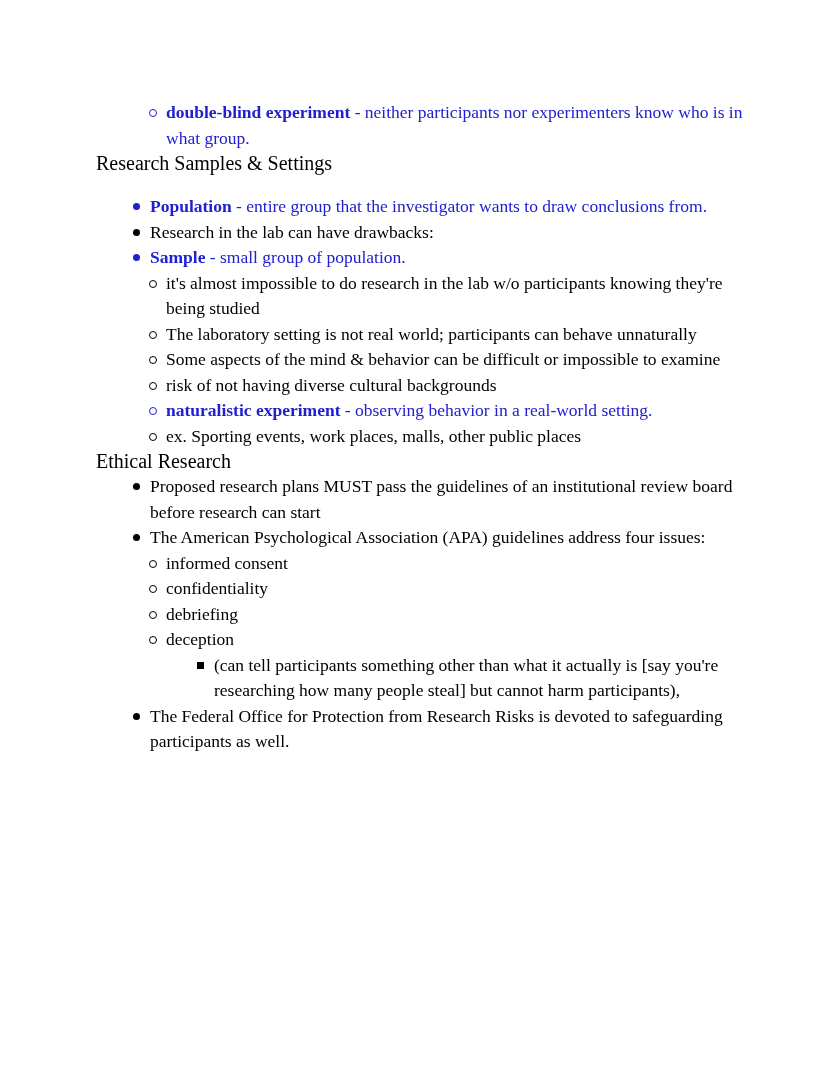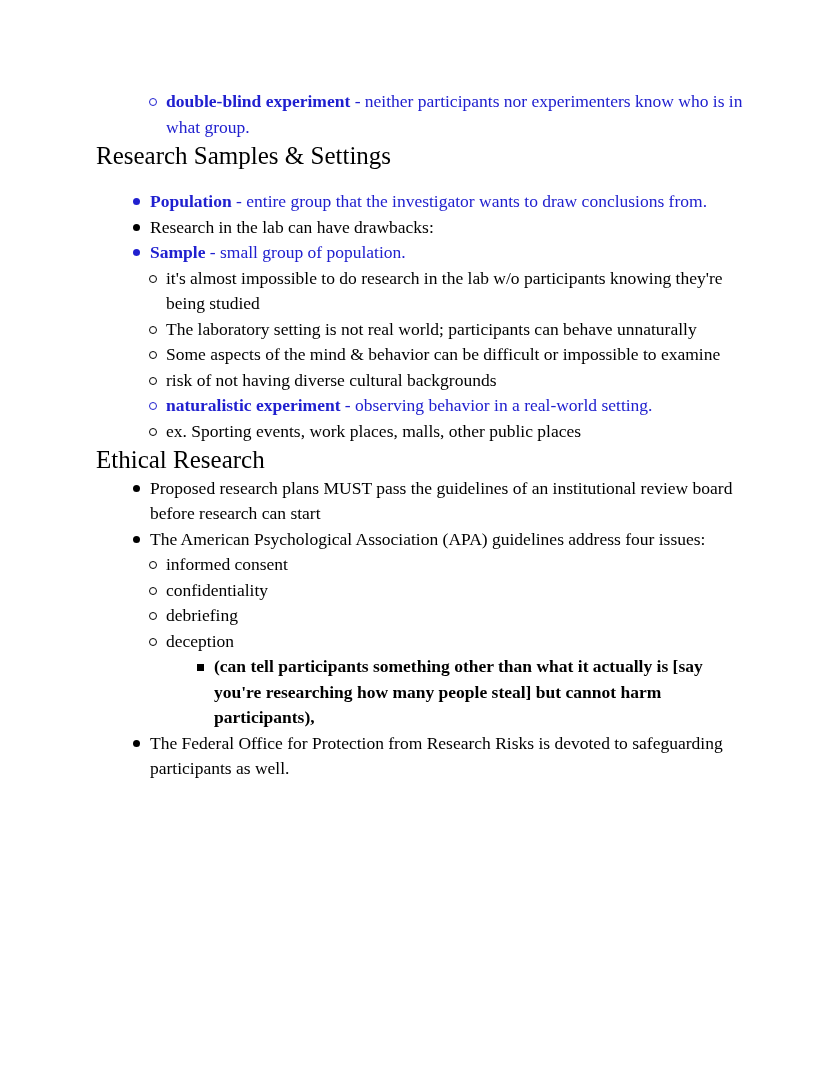--- a/index.html
+++ b/index.html
@@ -18,27 +18,27 @@
   .page {
     position: relative;
     width: 828px;
     height: 1071px;
     padding: 0;
     box-sizing: border-box;
   }
   .content {
     position: absolute;
     left: 96px;
-    top: 89px;
+    top: 100px;
     width: 648px;
   }
   h2.section-heading {
     font-family: "Liberation Serif", serif;
     font-weight: 400;
-    font-size: 25px;
+    font-size: 20px;
     line-height: 1.25;
     margin: 0;
     padding: 0;
     color: #000;
   }
   .heading-research-samples {
     margin-top: 42px;
     margin-bottom: 0;
   }
   .heading-ethical {
@@ -158,21 +158,21 @@
       </li>
       <li class="circle lvl2">
         <span>confidentiality</span>
       </li>
       <li class="circle lvl2">
         <span>debriefing</span>
       </li>
       <li class="circle lvl2">
         <span>deception</span>
       </li>
-      <li class="square lvl3" style="margin-left:96px;font-weight:bold;">
+      <li class="square lvl3" style="margin-left:96px;">
         <span>(can tell participants something other than what it actually is [say you're researching how many people steal] but cannot harm participants),</span>
       </li>
       <li class="disc lvl1">
         <span>The Federal Office for Protection from Research Risks is devoted to safeguarding participants as well.</span>
       </li>
     </ul>
 
   </div>
 </div>
 

